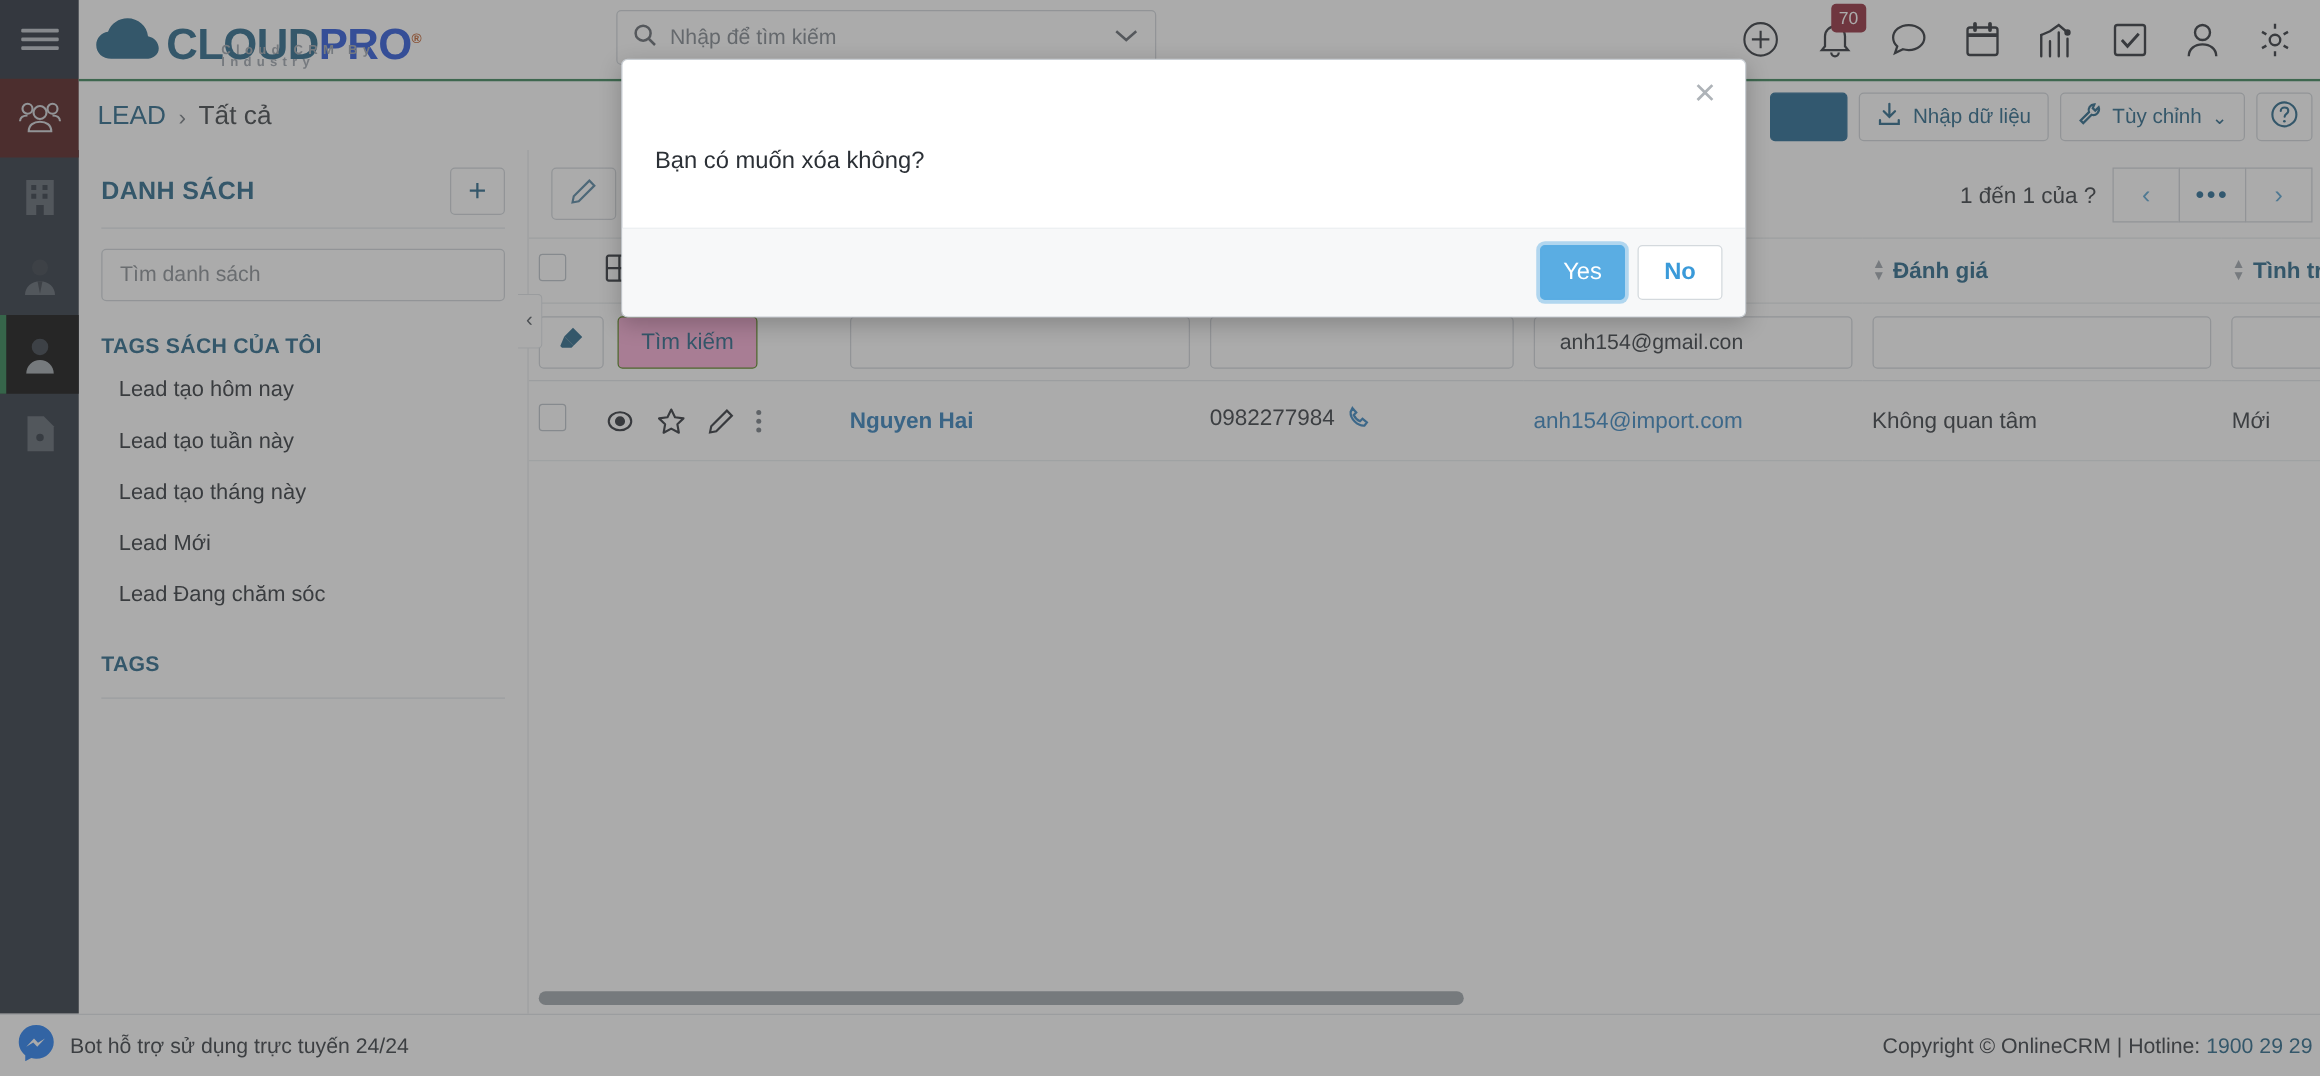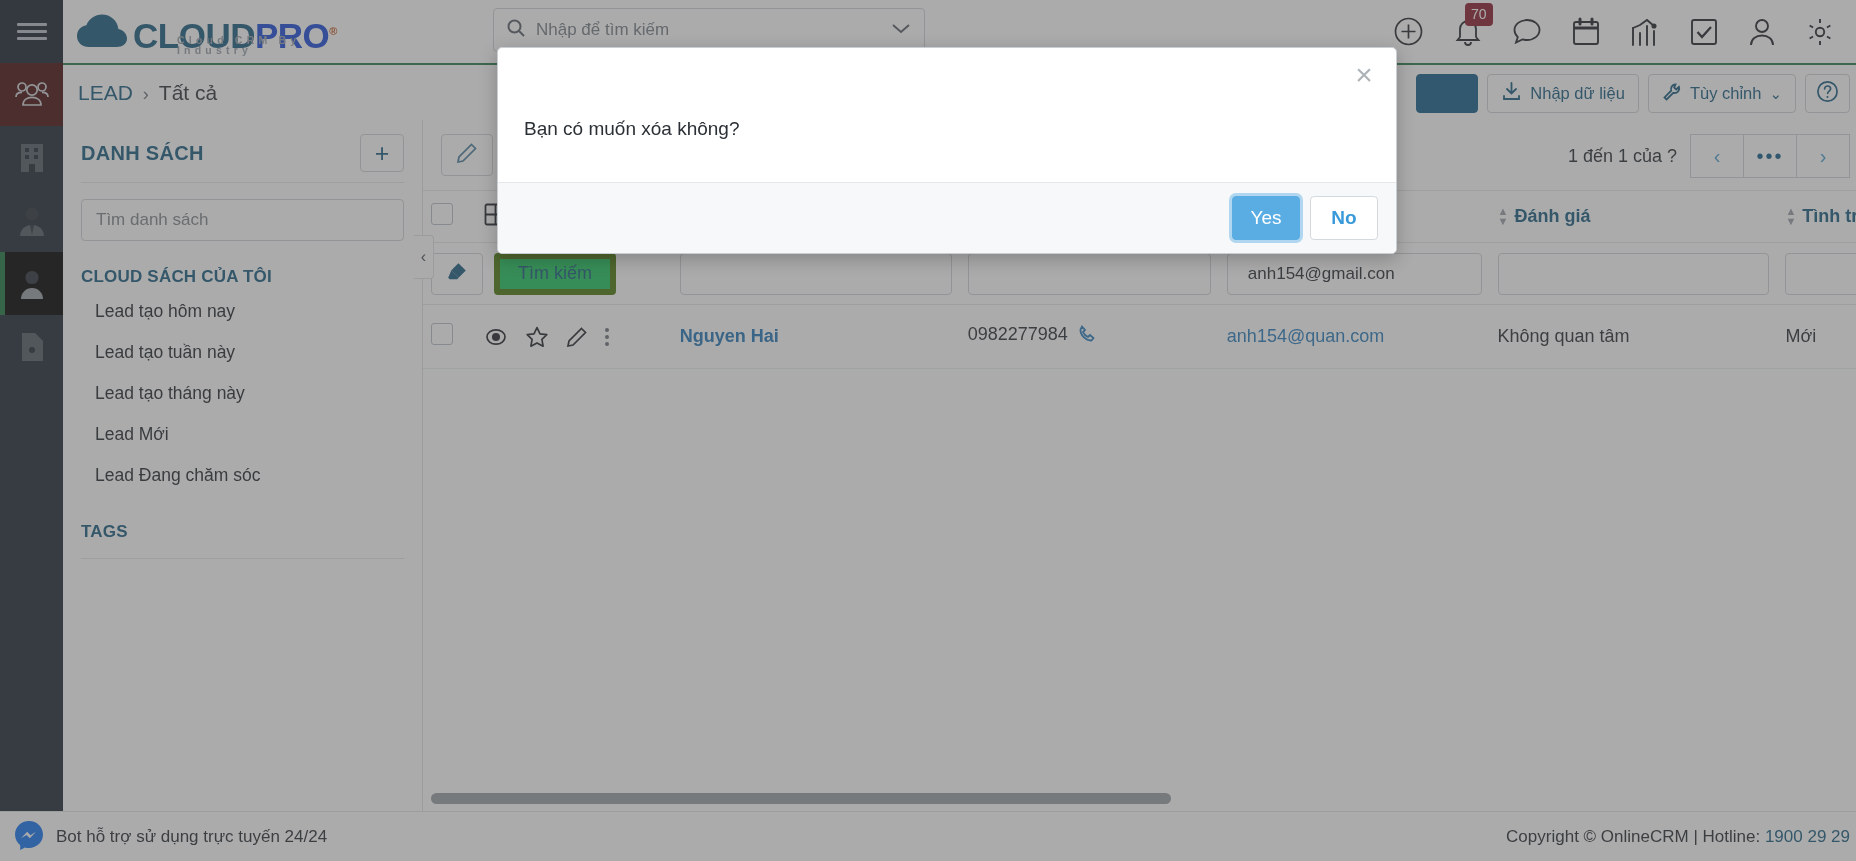--- a/index.html
+++ b/index.html
@@ -187,21 +187,21 @@
   .fil-input {
     width: 100%; height: 42px; border: 1px solid #cfd4d9; border-radius: 4px; background: #fff;
     font-size: 17px; color: #2b3036; padding: 0 20px; outline: none;
     font-family: "Liberation Sans", sans-serif;
   }
   #erase-btn {
     width: 52px; height: 42px; border: 1px solid #cfd4d9; border-radius: 4px; background: #fff;
     display: flex; align-items: center; justify-content: center; cursor: pointer;
   }
   #search-btn {
-    height: 42px; border: 6px solid #4d7c0f; border-radius: 4px; background: #22c55e;
+    height: 42px; border: 1px solid #4d7c0f; border-radius: 4px; background: #f9a8d4;
     color: #1b5e82; font-size: 18px; padding: 0 18px; cursor: pointer;
     font-family: "Liberation Sans", sans-serif;
   }
   .data-row td { height: 64px; padding: 0 8px; border-bottom: 1px solid #e9edf0; font-size: 18px; color: #2b3036; vertical-align: middle; }
   .rowicons { display: flex; align-items: center; gap: 17px; }
   .rowicons .ic { cursor: pointer; display: flex; align-items: center; }
   .link { color: #2d7fbe; cursor: pointer; }
   .link-name { color: #2779b8; font-weight: bold; }
   .kebab { display: flex; flex-direction: column; gap: 3px; }
   .kebab i { width: 4px; height: 4px; border-radius: 50%; background: #6d757d; display: block; }
@@ -445,21 +445,21 @@
     <div id="lp-head">
       <span id="lp-title">DANH SÁCH</span>
       <span id="lp-add">+</span>
     </div>
     <div id="lp-divider"></div>
 
     <div id="lp-search">
       <input type="text" placeholder="Tìm danh sách" style="">
     </div>
 
-    <div class="lp-section">CLOUD SÁCH CỦA TÔI</div>
+    <div class="lp-section">TAGS SÁCH CỦA TÔI</div>
 
     <div class="lp-item">Lead tạo hôm nay</div>
     <div class="lp-item">Lead tạo tuần này</div>
     <div class="lp-item">Lead tạo tháng này</div>
     <div class="lp-item">Lead Mới</div>
     <div class="lp-item">Lead Đang chăm sóc</div>
 
     <div class="lp-section">TAGS</div>
     <div id="tags-divider"></div>
   </div>
@@ -603,21 +603,21 @@
             <span style="display:inline-flex;gap:9px;">
               <span>0982277984</span>
               <span>
                 <svg width="20" height="20" viewBox="0 0 20 20" fill="none" stroke="#2d7fbe" stroke-width="1.8" stroke-linecap="round">
                   <path d="M5 2.5l3 3.5-2 2c1 2.3 2.7 4 5 5l2-2 3.5 3-2 2.5c-5.5.4-11.4-5.5-11-11z"></path>
                 </svg>
               </span>
             </span>
           </td>
           <td>
-            <span class="link">anh154@quan.com</span>
+            <span class="link">anh154@import.com</span>
           </td>
           <td>Không quan tâm</td>
           <td>Mới</td>
         </tr>
       </tbody>
         </table>
     </div>
 
     <div id="hscroll">
       <div class="track"></div>

